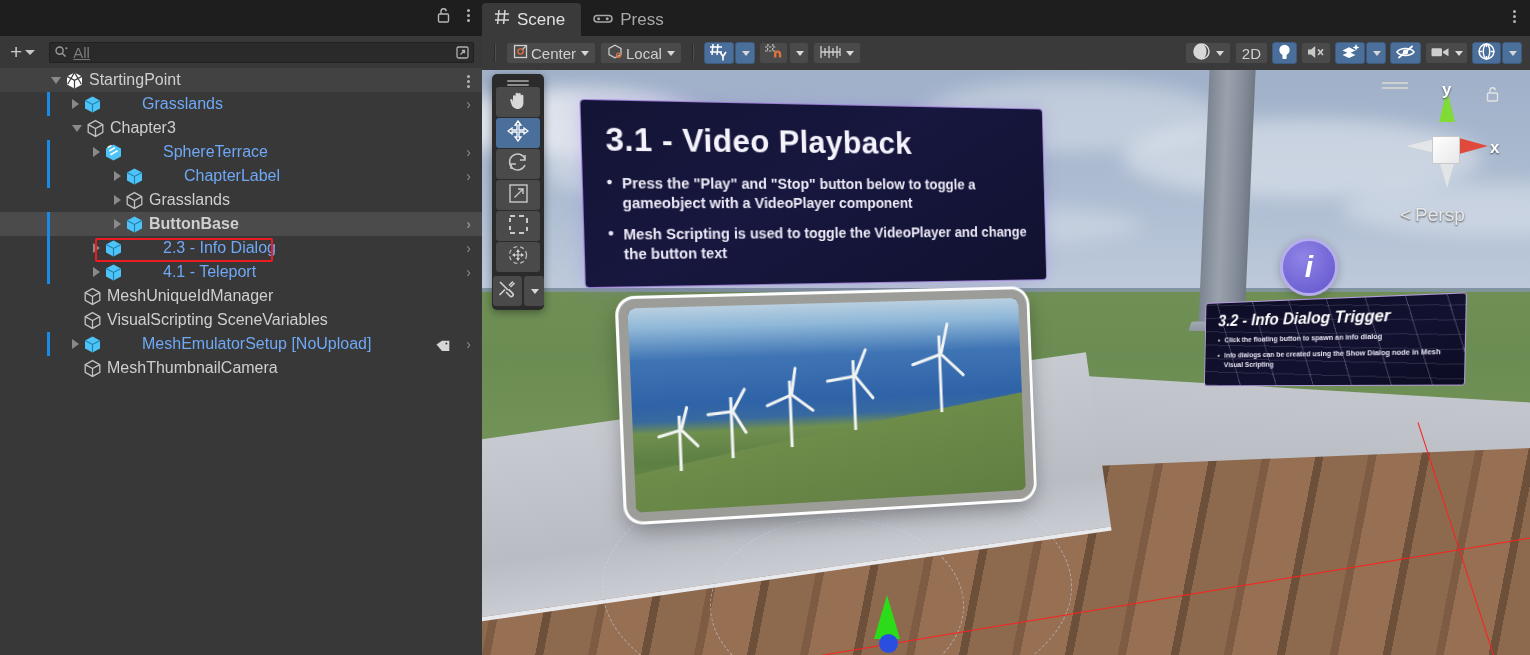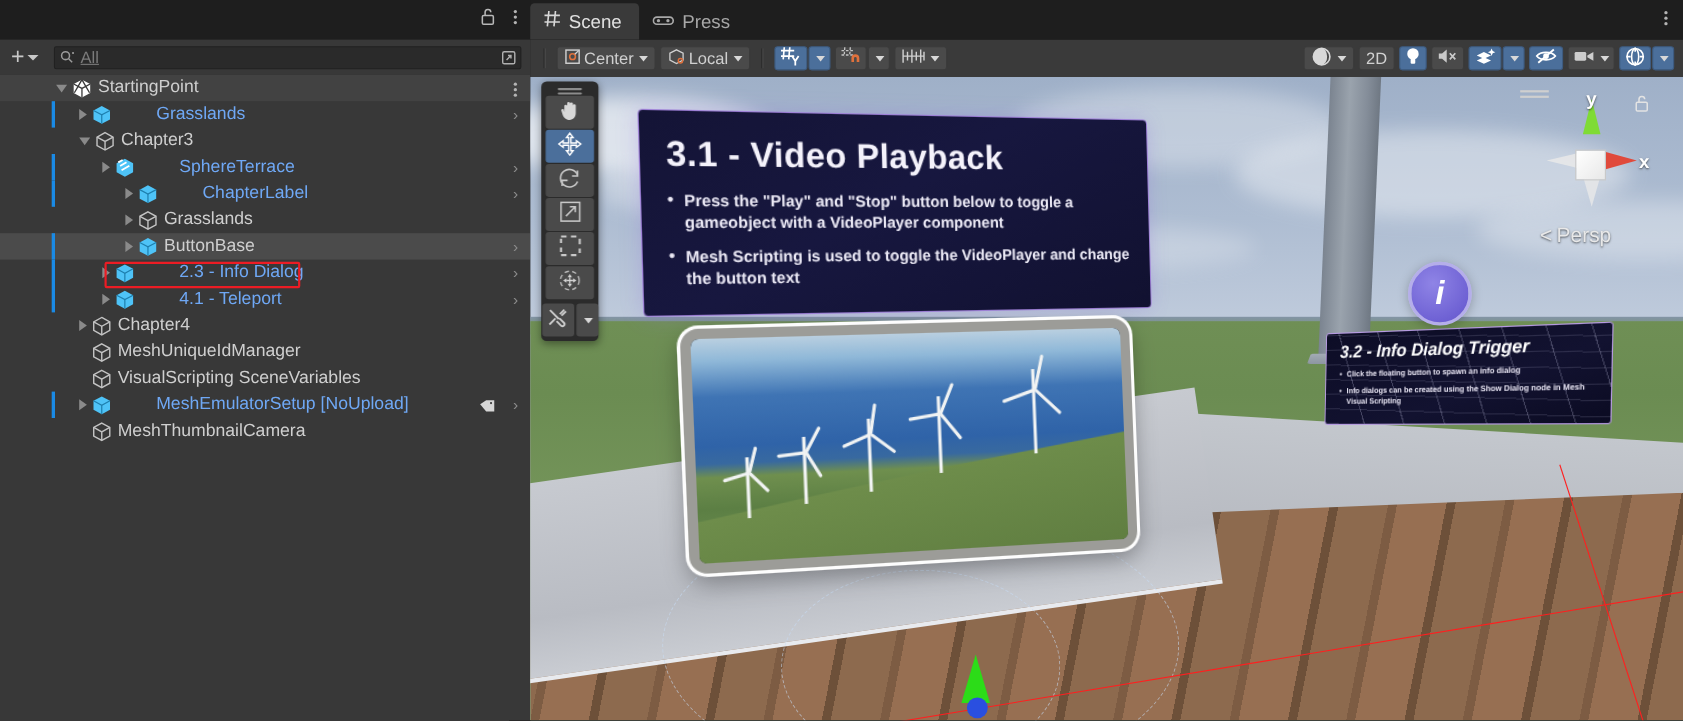--- a/index.html
+++ b/index.html
@@ -64,21 +64,21 @@
     width: 18px; height: 17px;
     display: flex; align-items: center; justify-content: center;
   }
 
   .tree { flex: 1; background: #383838; overflow: hidden; position: relative; }
   .row {
     height: 24px; display: flex; align-items: center;
     position: relative; font-size: 16px; color: #cfcfcf;
     padding-left: 15px;
   }
-  .row.selected { background: #4b4b4b; }
+  .row.selected { background: #4b4b4b; font-weight: bold; }
   .row.header { background: #424242; }
   .row .bluebar {
     position: absolute; left: 47px; top: 0; width: 3px; height: 24px;
     background: #1a8ae5;
   }
   .twisty {
     width: 0; height: 0; margin-right: 4px;
     border-top: 5px solid transparent; border-bottom: 5px solid transparent;
     border-left: 7px solid #8a8a8a;
     flex: 0 0 auto;
@@ -469,29 +469,20 @@
           <div class="bluebar"></div>
           <div style="width: 78px; flex: 0 0 auto;"></div>
           <div class="twisty"></div>
           <span class="go-icon"><svg width="19" height="19" viewBox="0 0 19 19">
               <path d="M9.5 1.4 L17 5.4 V13.6 L9.5 17.6 L2 13.6 V5.4 Z" fill="#4ec3f7"></path>
               <path d="M2 5.4 L9.5 9.4 L17 5.4" fill="none" stroke="#1e7fae" stroke-width="1.1"></path>
               <path d="M9.5 9.4 V17.6" fill="none" stroke="#1e7fae" stroke-width="1.1"></path>
             </svg></span>
           <span class="lbl prefab">4.1 - Teleport</span>
           <span class="row-arrow">›</span>
-        </div>
-        <div class="row">
-          <div style="width: 57px; flex: 0 0 auto;"></div>
-          <div class="twisty"></div>
-          <span class="go-icon"><svg width="19" height="19" viewBox="0 0 19 19">
-              <path d="M9.5 1.6 L16.8 5.6 V13.4 L9.5 17.4 L2.2 13.4 V5.6 Z" fill="none" stroke="#c2c2c2" stroke-width="1.3"></path>
-              <path d="M2.2 5.6 L9.5 9.6 L16.8 5.6 M9.5 9.6 V17.4" fill="none" stroke="#c2c2c2" stroke-width="1.3"></path>
-            </svg></span>
-          <span class="lbl">Chapter4</span>
         </div>
         <div class="row">
           <div style="width: 57px; flex: 0 0 auto;"></div>
           <div class="twisty blank"></div>
           <span class="go-icon"><svg width="19" height="19" viewBox="0 0 19 19">
               <path d="M9.5 1.6 L16.8 5.6 V13.4 L9.5 17.4 L2.2 13.4 V5.6 Z" fill="none" stroke="#c2c2c2" stroke-width="1.3"></path>
               <path d="M2.2 5.6 L9.5 9.6 L16.8 5.6 M9.5 9.6 V17.4" fill="none" stroke="#c2c2c2" stroke-width="1.3"></path>
             </svg></span>
           <span class="lbl">MeshUniqueIdManager</span>
         </div>

